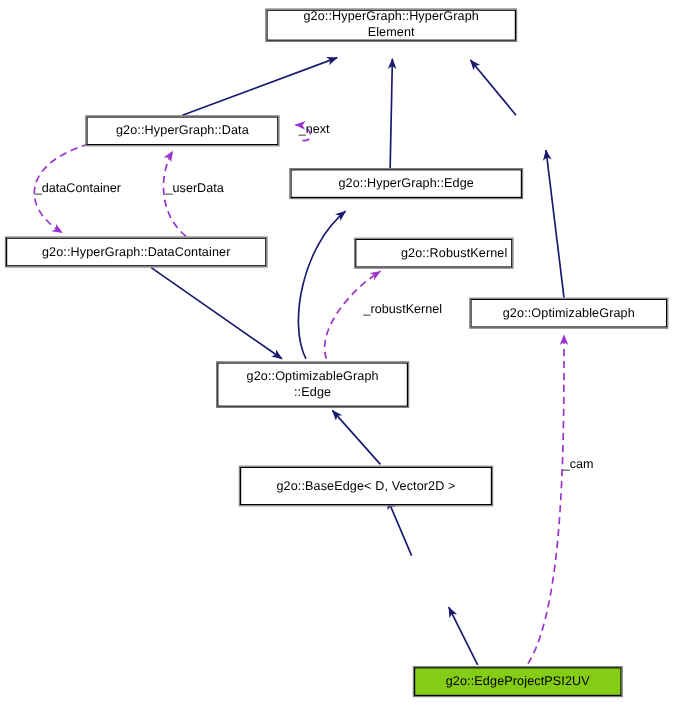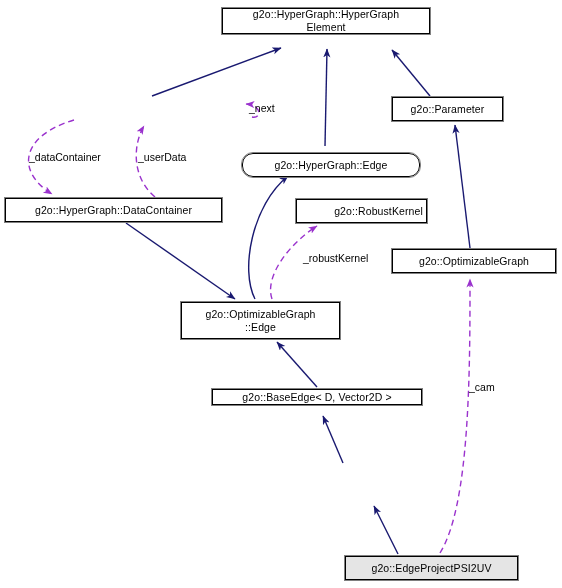--- a/index.html
+++ b/index.html
@@ -34,21 +34,21 @@
     line-height: 13px;
     display: flex;
     align-items: center;
     justify-content: center;
     text-align: center;
     white-space: pre-line;
     letter-spacing: 0.1px;
     z-index: 5;
   }
   .node.highlight {
-    background: #e5e5e5;
+    background: #84cc16;
   }
   .edge-label {
     position: absolute;
     font-size: 10.5px;
     line-height: 12px;
     color: #000000;
     white-space: nowrap;
     z-index: 6;
   }
 </style>
@@ -92,35 +92,35 @@
     <path d="M 343,463 L 323,416" stroke="#191970" stroke-width="1.4" fill="none" marker-end="url(#arrow-inherit)"></path>
 
     <path d="M 398,554 L 374,506" stroke="#191970" stroke-width="1.4" fill="none" marker-end="url(#arrow-inherit)"></path>
 
     <path d="M 440,553 C 470,505 470,370 470,279" stroke="#9a32cd" stroke-width="1.4" fill="none" stroke-dasharray="6,4" marker-end="url(#arrow-usage)"></path>
   </svg>
 
   <div class="node" style="left:222px; top:8px; width:208px; height:26px;">g2o::HyperGraph::HyperGraph
 Element</div>
 
+  <div class="node" style="left:72px; top:97px; width:160px; height:24px;">g2o::HyperGraph::Data</div>
 
-  <div class="node" style="left:392px; top:97px; width:111px; height:24px;">g2o::Parameter</div>
 
-  <div class="node" style="left:242px; top:153px; width:178px; height:24px;border-radius:11px;">g2o::HyperGraph::Edge</div>
+  <div class="node" style="left:242px; top:141px; width:193px; height:24px;">g2o::HyperGraph::Edge</div>
 
   <div class="node" style="left:5px; top:198px; width:217px; height:24px;">g2o::HyperGraph::DataContainer</div>
 
   <div class="node" style="left:296px; top:199px; width:131px; height:24px;padding-left:34px;">g2o::RobustKernel</div>
 
   <div class="node" style="left:392px; top:249px; width:164px; height:24px;">g2o::OptimizableGraph</div>
 
   <div class="node" style="left:181px; top:302px; width:159px; height:37px;">g2o::OptimizableGraph
 ::Edge</div>
 
-  <div class="node" style="left:212px; top:389px; width:210px; height:16px;">g2o::BaseEdge&lt; D, Vector2D &gt;</div>
+  <div class="node" style="left:200px; top:389px; width:210px; height:32px;">g2o::BaseEdge&lt; D, Vector2D &gt;</div>
 
 
   <div class="node highlight" style="left:345px; top:556px; width:173px; height:24px;">g2o::EdgeProjectPSI2UV</div>
 
   <div class="edge-label" style="left:249px; top:102px;text-align:center;">_next</div>
 
   <div class="edge-label" style="left:29px; top:151px;">_dataContainer</div>
 
   <div class="edge-label" style="left:138px; top:151px;">_userData</div>
 

